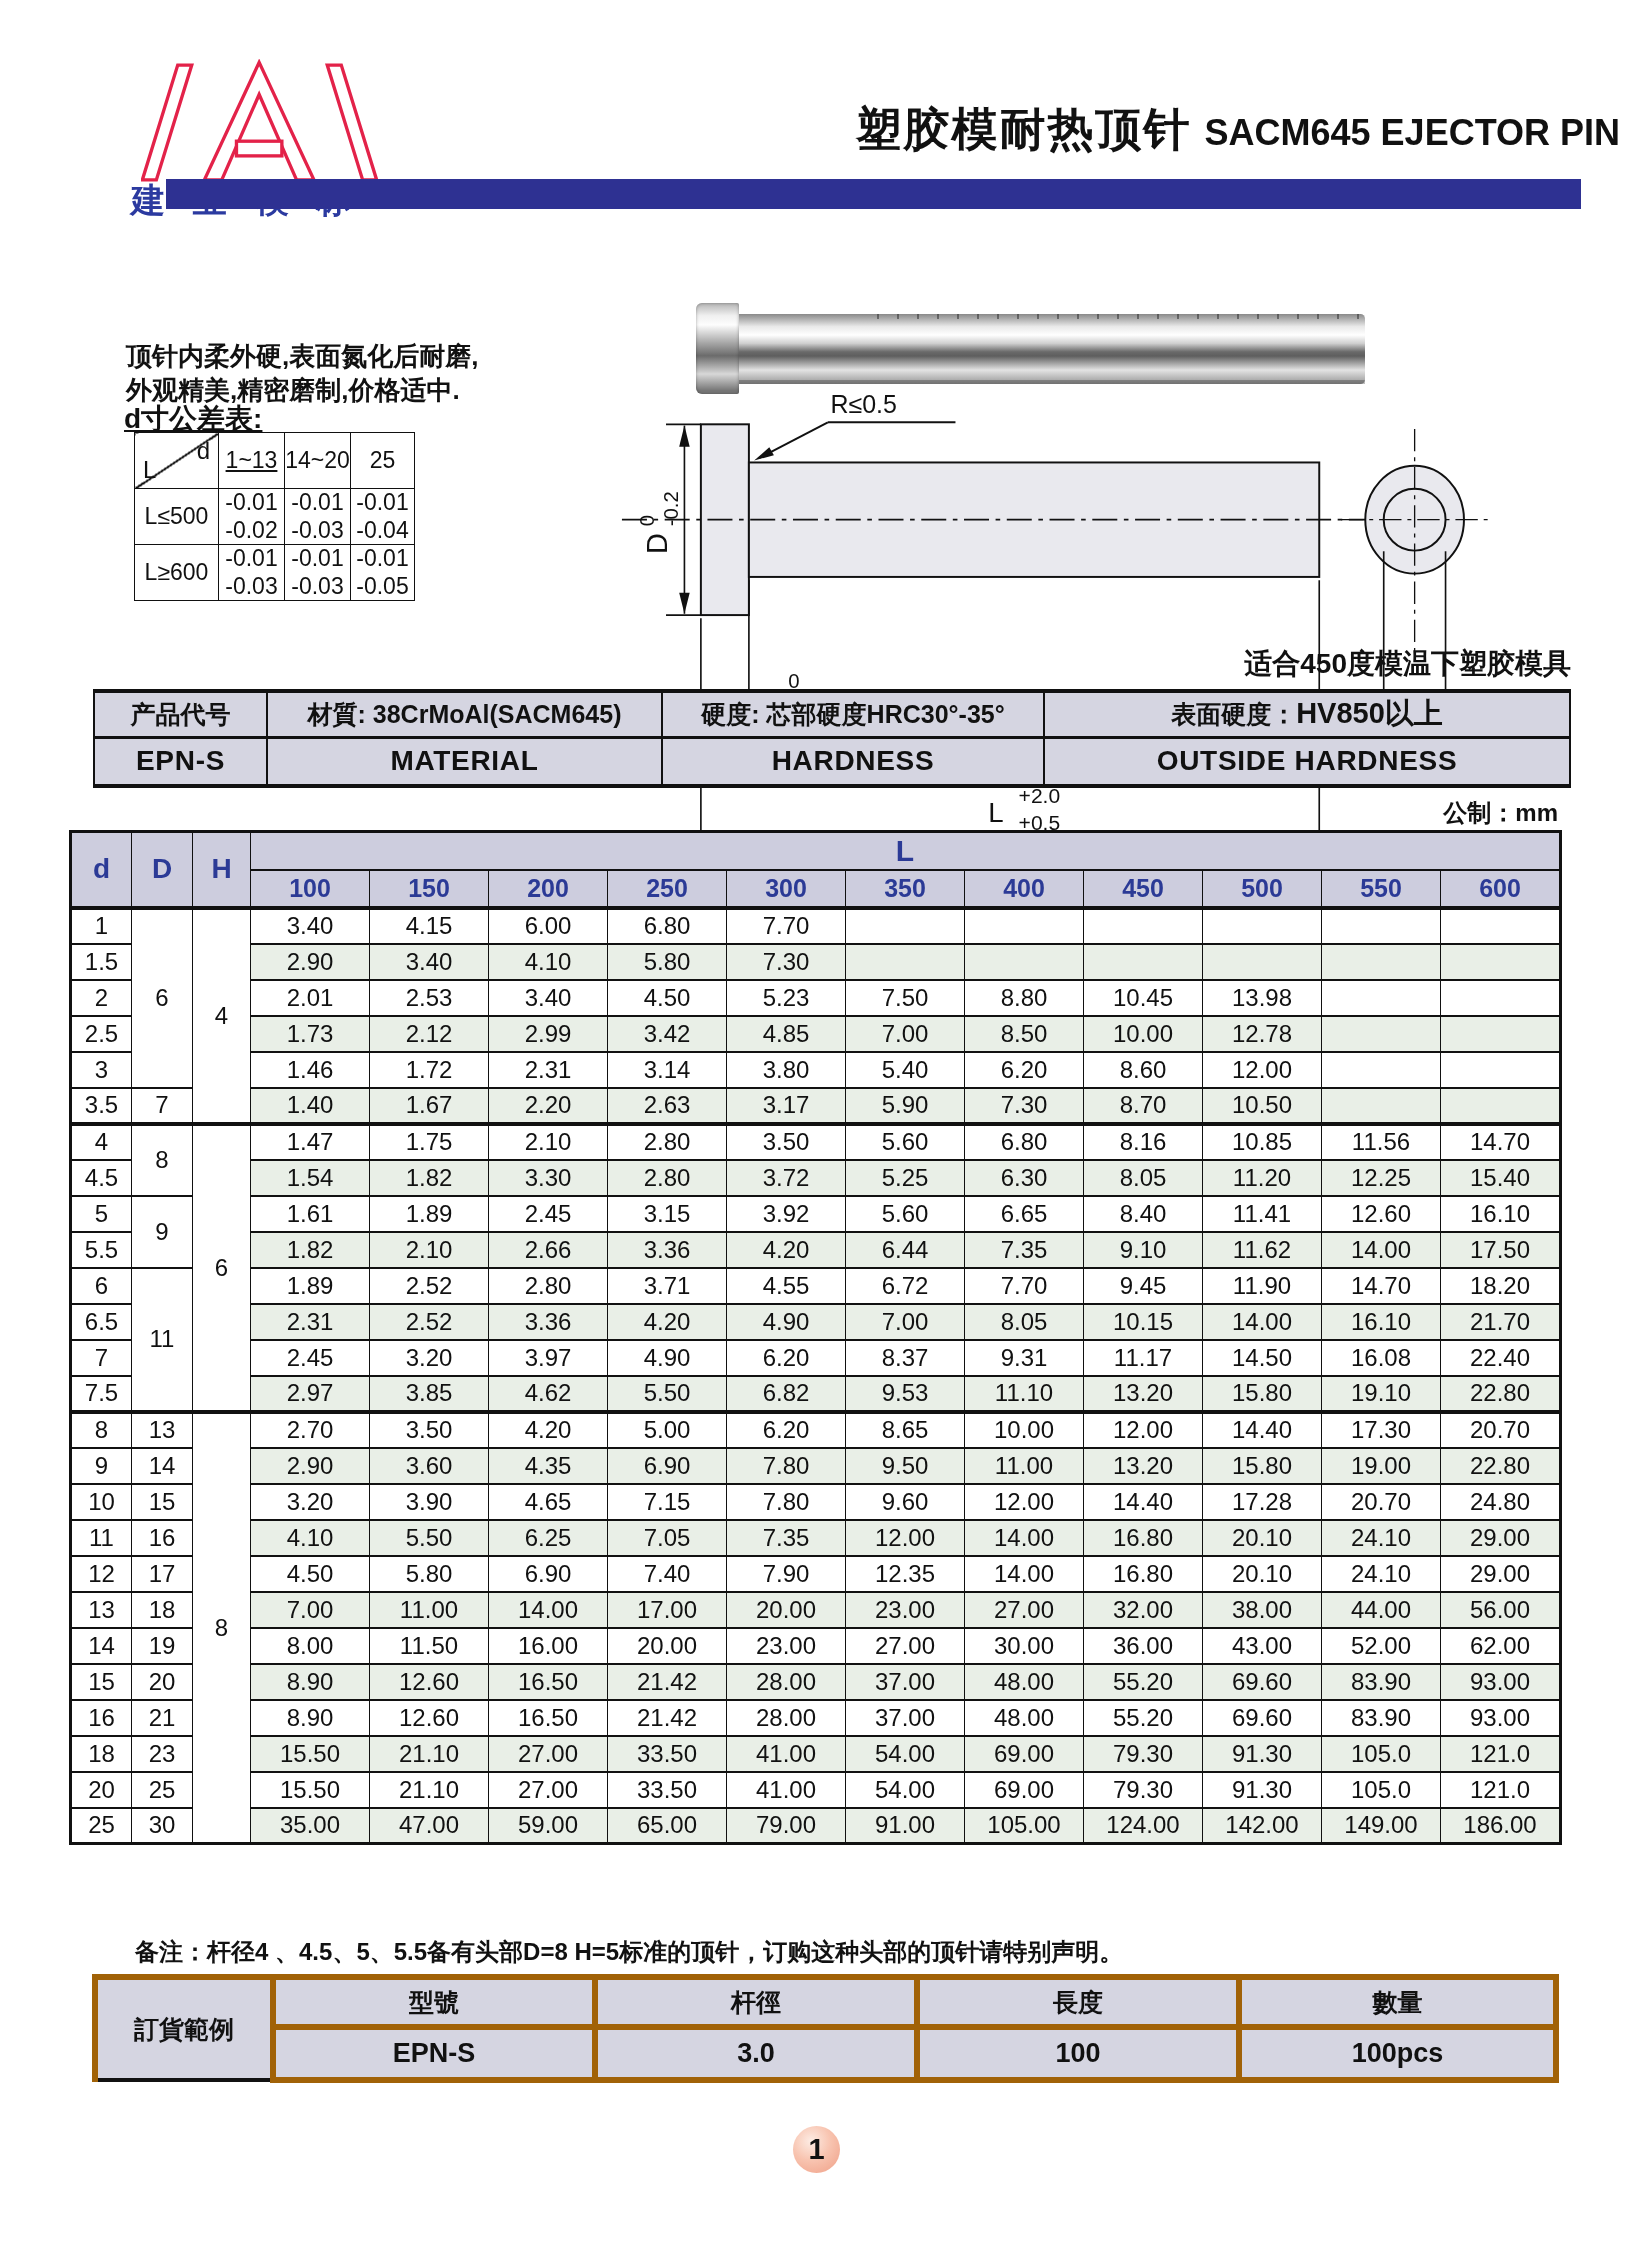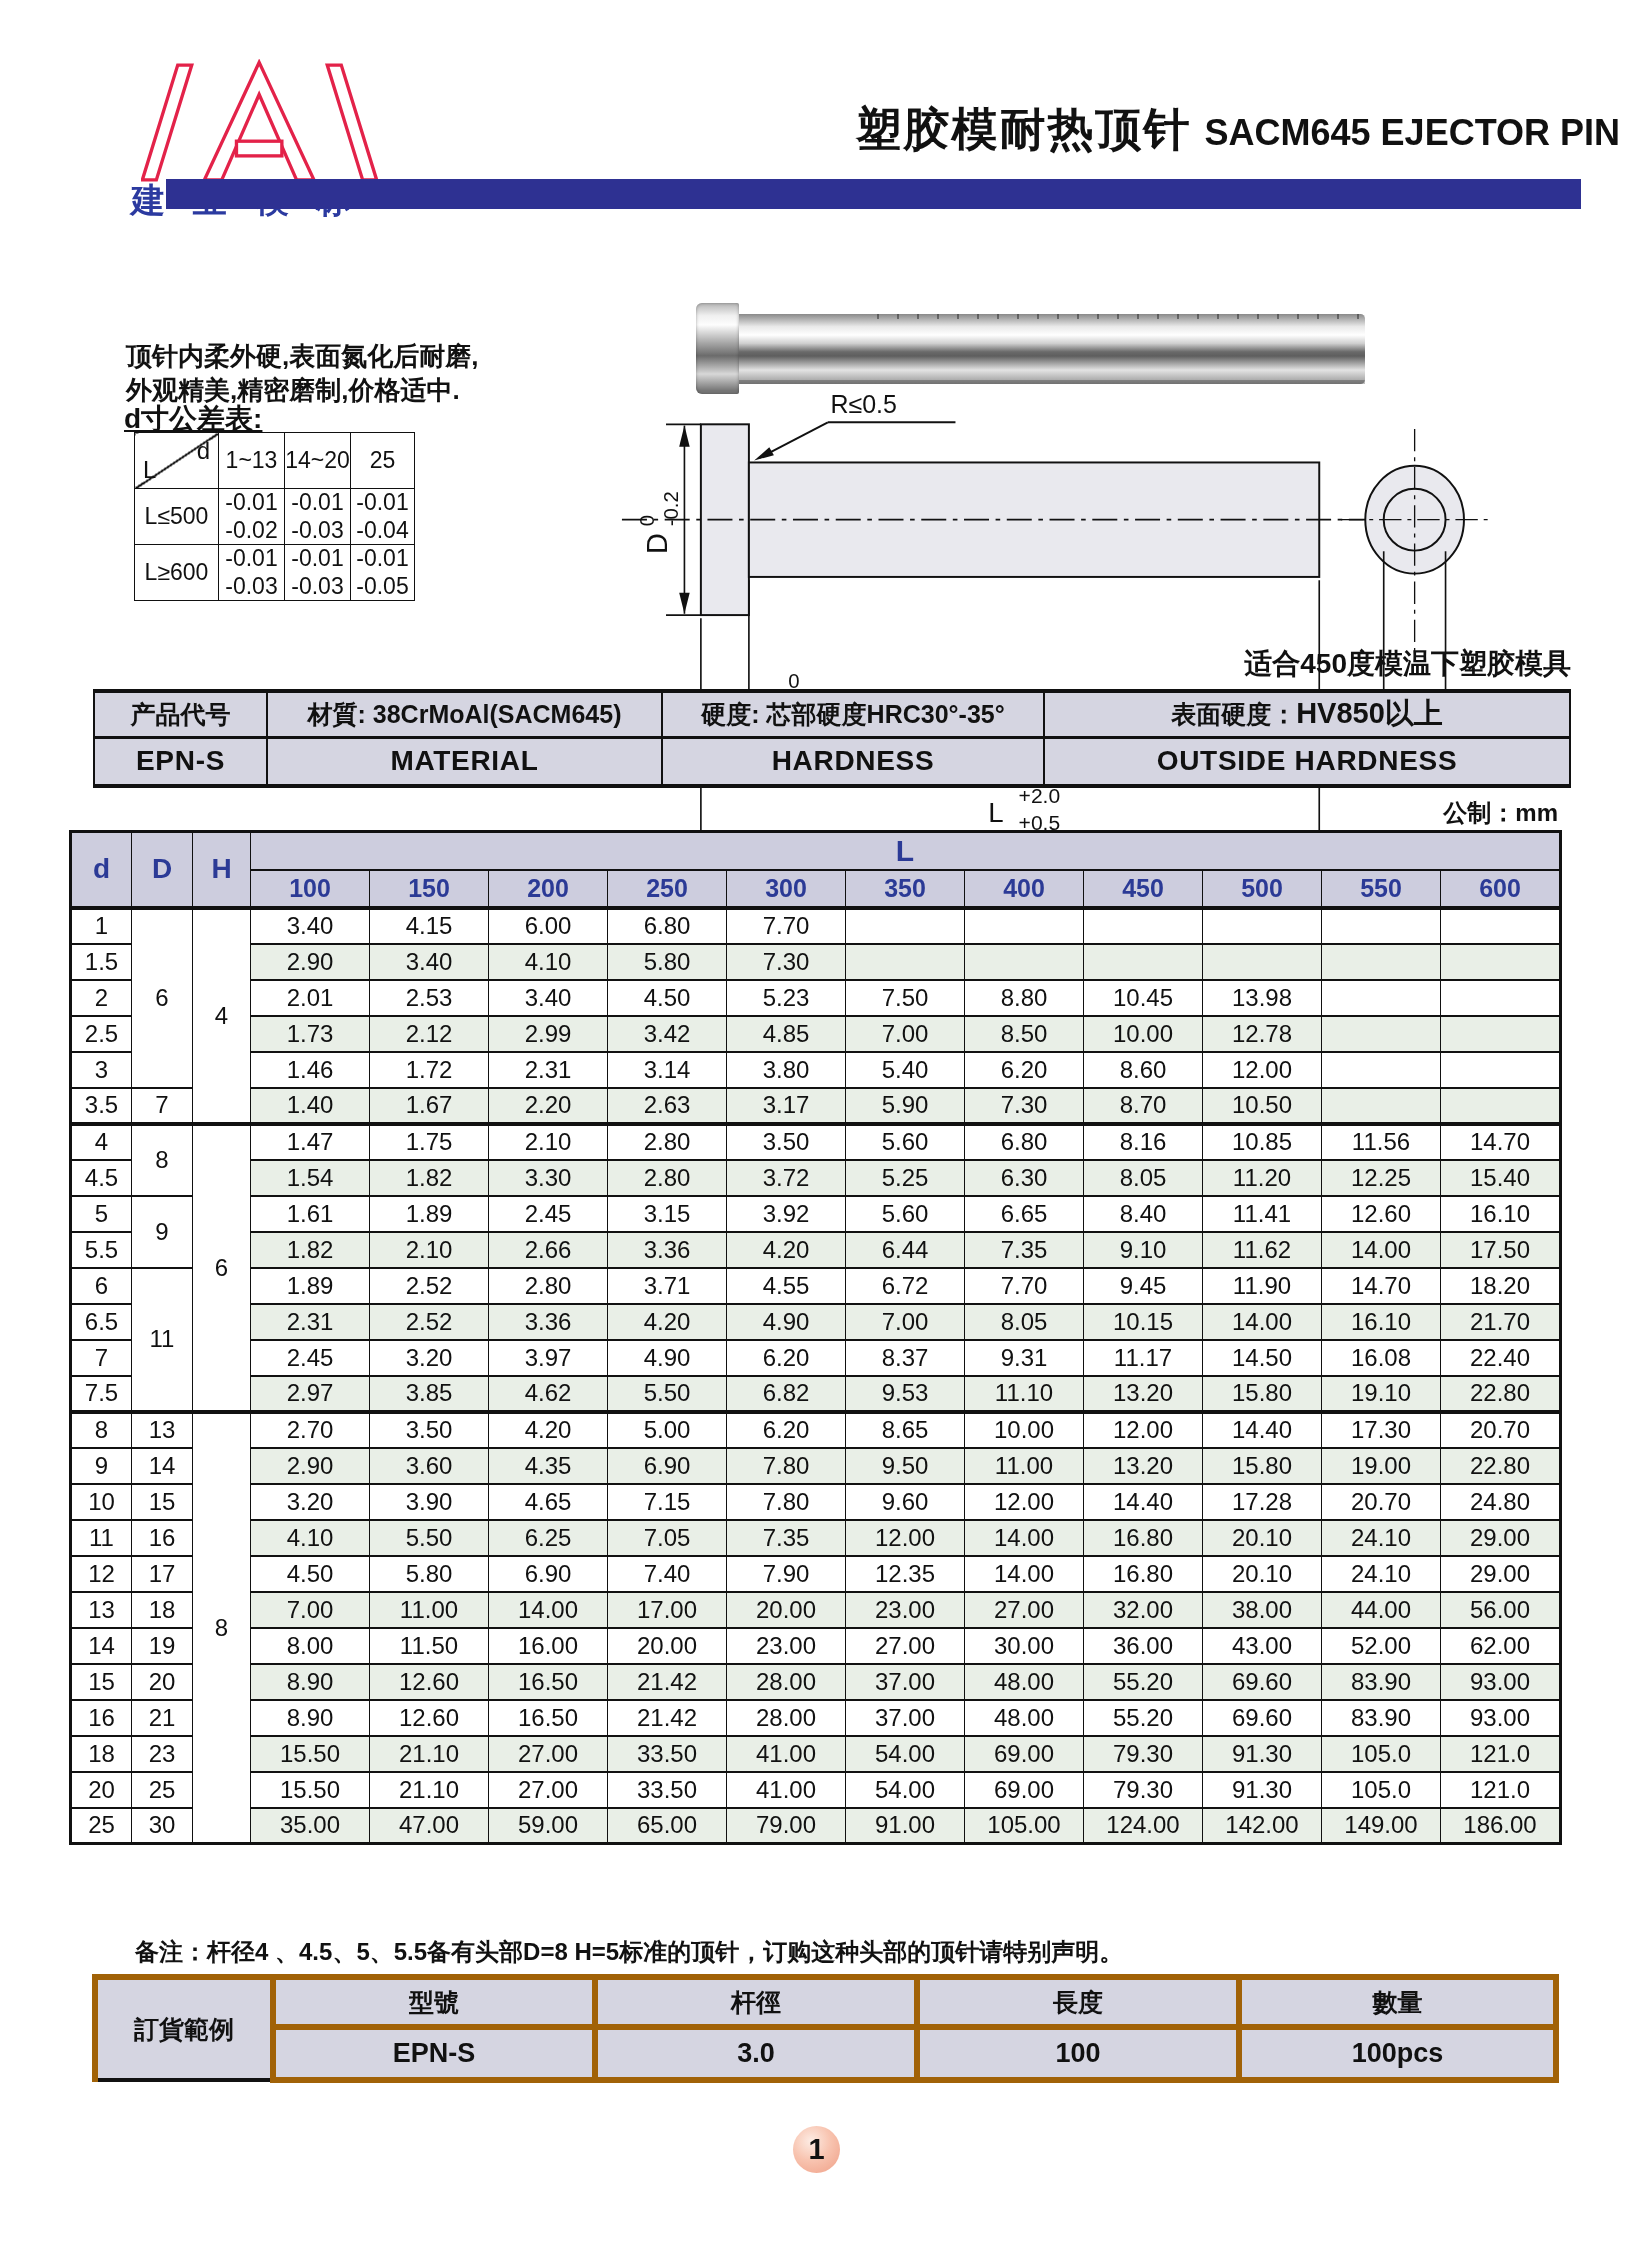--- a/index.html
+++ b/index.html
@@ -24,21 +24,21 @@
   .blue-bar{position:absolute;left:166px;top:179px;width:1415px;height:30px;background:#2e3192;}
 
   
   .intro{position:absolute;left:126px;top:339px;font-size:26px;font-weight:700;line-height:1.32;}
   .tol-title{position:absolute;left:124px;top:400px;font-size:28px;font-weight:600;text-decoration:underline;}
 
   
   .tol-table{position:absolute;left:134px;top:432px;border-collapse:collapse;table-layout:fixed;}
   .tol-table td,.tol-table th{border:1.6px solid #111;text-align:center;vertical-align:middle;
       font-size:23px;font-weight:500;padding:0;}
-  .tol-table .c0{width:84px;} .tol-table .c1{width:66px;} .tol-table .c2{width:66px;} .tol-table .c3{width:64px;}
+  .tol-table .c0{width:84px;} .tol-table .c1{width:66px;text-decoration:underline;} .tol-table .c2{width:66px;} .tol-table .c3{width:64px;}
   .tol-table tr{height:56px;}
   .tol-diag{position:relative;
       background-image:linear-gradient(to bottom right,transparent calc(50% - 1px),#111 calc(50% - 1px),#111 calc(50% + 1px),transparent calc(50% + 1px));}
   .tol-diag .dg-top{position:absolute;right:8px;top:4px;font-size:24px;}
   .tol-diag .dg-bottom{position:absolute;left:8px;bottom:4px;font-size:24px;}
   .tol-val{white-space:pre-line;line-height:1.18;font-size:22.4px;}
 
   
   .pin-photo{position:absolute;left:696px;top:303px;width:670px;height:91px;}
   .pin-head{position:absolute;left:0;top:0;width:43px;height:91px;border-radius:6px 2px 2px 6px;

